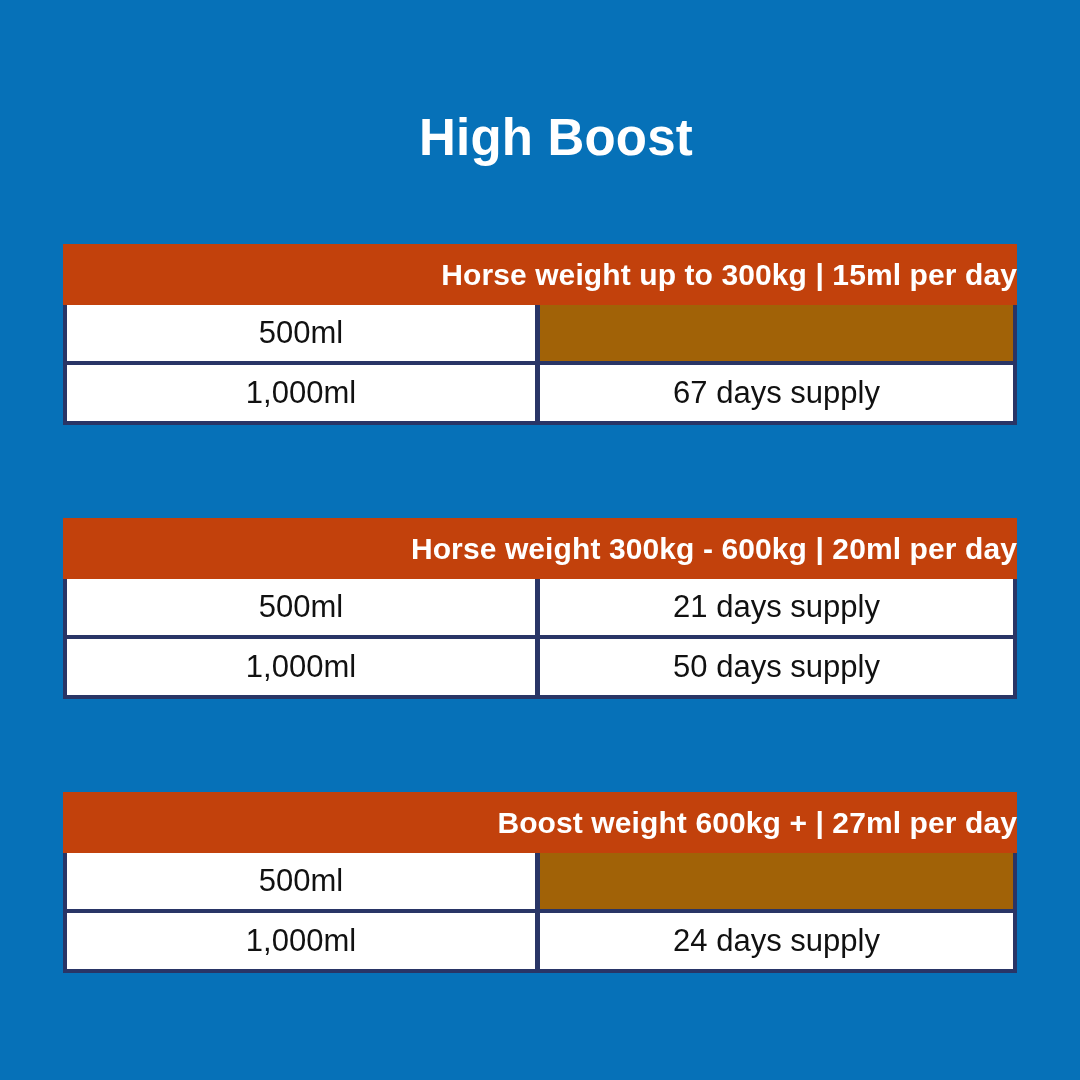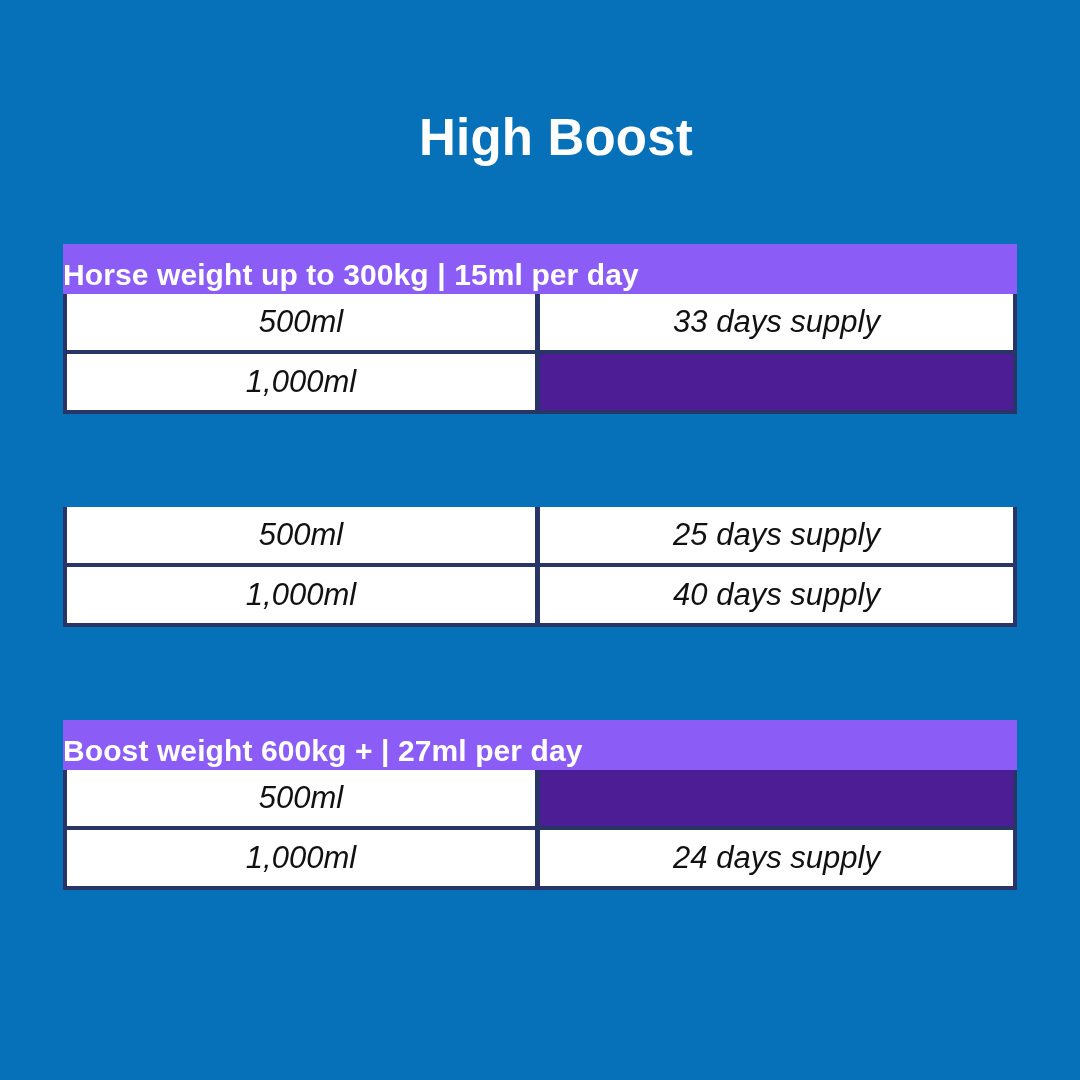--- a/index.html
+++ b/index.html
@@ -47,39 +47,38 @@
   .dose-table {
     width: 954px;
     box-sizing: border-box;
     margin-bottom: 93px;
   }
   .dose-table:last-child {
     margin-bottom: 0;
   }
 
   .table-header {
-    background: #8b5cf6;
+    background: #c2410c;
     color: #ffffff;
-    text-align: left;
+    text-align: right;
     font-size: 30px;
     font-weight: bold;
     letter-spacing: 0.1px;
-    height: 50px;
+    height: 61px;
     line-height: 61px;
     box-sizing: border-box;
     white-space: nowrap;
     overflow: hidden;
   }
 
   .table-body {
     border: 4px solid #293566;
     border-top: 0;
     box-sizing: border-box;
-    background: #4c1d95;
-    font-style: italic;
+    background: #a16207;
   }
 
   .table-row {
     display: flex;
     width: 100%;
     box-sizing: border-box;
   }
   .table-row.first-row {
     border-bottom: 4px solid #293566;
   }
@@ -113,37 +112,38 @@
 
   <div class="page-title">High Boost</div>
 
   <div class="tables-wrap">
 
     <div class="dose-table">
       <div class="table-header">Horse weight up to 300kg | 15ml per day</div>
       <div class="table-body">
         <div class="table-row first-row">
           <div class="cell cell-size">500ml</div>
-          <div class="cell cell-supply">33 days supply</div>
         </div>
         <div class="table-row">
           <div class="cell cell-size">1,000ml</div>
+          <div class="cell cell-supply">67 days supply</div>
         </div>
       </div>
     </div>
 
     <div class="dose-table">
+      <div class="table-header">Horse weight 300kg - 600kg | 20ml per day</div>
       <div class="table-body">
         <div class="table-row first-row">
           <div class="cell cell-size">500ml</div>
-          <div class="cell cell-supply">25 days supply</div>
+          <div class="cell cell-supply">21 days supply</div>
         </div>
         <div class="table-row">
           <div class="cell cell-size">1,000ml</div>
-          <div class="cell cell-supply">40 days supply</div>
+          <div class="cell cell-supply">50 days supply</div>
         </div>
       </div>
     </div>
 
     <div class="dose-table">
       <div class="table-header">Boost weight 600kg + | 27ml per day</div>
       <div class="table-body">
         <div class="table-row first-row">
           <div class="cell cell-size">500ml</div>
         </div>

